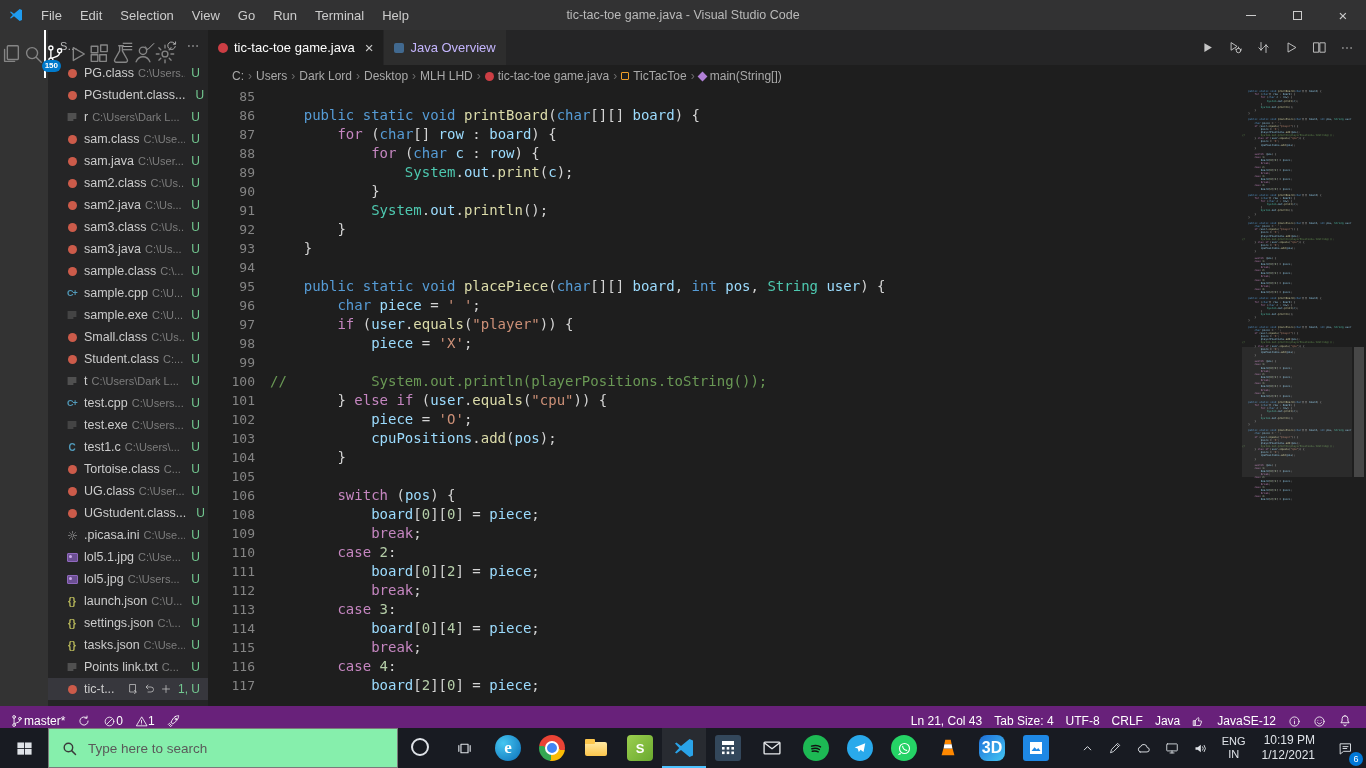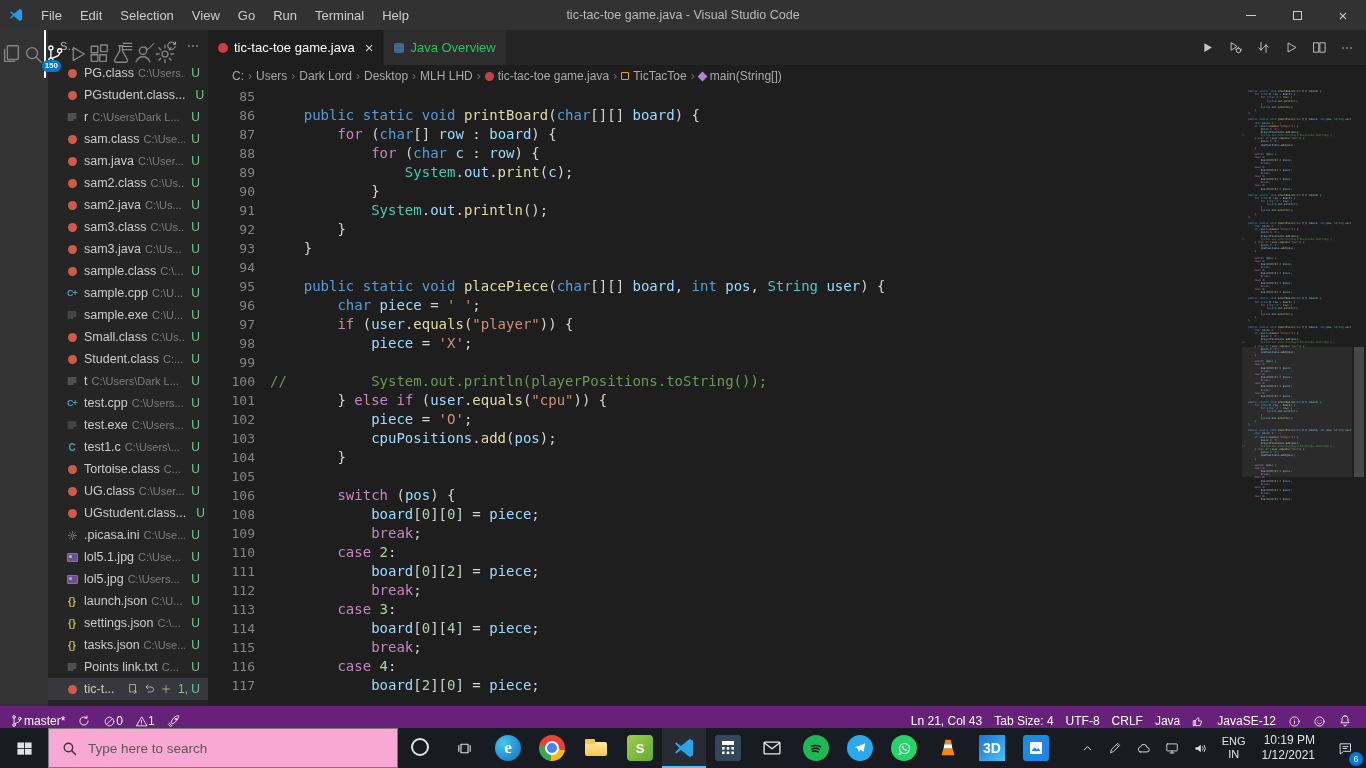--- a/index.html
+++ b/index.html
@@ -38,21 +38,21 @@
   .ficon{width:16px;flex:none;display:flex;align-items:center;justify-content:center;font-size:10px;}
   .fname{color:#cccccc;white-space:nowrap;flex:none;font-size:12.5px;}
   .fpath{color:#7d7d7d;font-size:11px;white-space:nowrap;overflow:hidden;flex:1;min-width:0;}
   .fstatus{color:#73c991;flex:none;font-size:12px;margin-left:2px;}
   .row-actions{display:flex;gap:4px;color:#c5c5c5;flex:none;margin-left:auto;align-items:center;}
   .row-act{display:flex;align-items:center;}
 
   
   .editorgroup{flex:1;display:flex;flex-direction:column;min-width:0;background:#1e1e1e;}
   .tabbar{height:35px;background:#252526;display:flex;align-items:stretch;flex:none;}
-  .tab{display:flex;align-items:center;gap:6px;padding:0 10px;font-size:13px;background:#2d2d2d;color:#22c55e;border-right:1px solid #252526;}
+  .tab{display:flex;align-items:center;gap:6px;padding:0 10px;font-size:13px;background:#2d2d2d;color:#c4b5fd;border-right:1px solid #252526;}
   .tab.active{background:#1e1e1e;color:#ffffff;}
   .tab-ic{display:flex;align-items:center;}
   .tab-close{font-size:15px;margin-left:4px;color:#cccccc;}
   .tab-actions{margin-left:auto;display:flex;align-items:center;gap:2px;padding-right:6px;color:#c5c5c5;}
   .tab-action{width:26px;height:26px;display:flex;align-items:center;justify-content:center;border-radius:3px;}
   .breadcrumbs{height:22px;display:flex;align-items:center;padding-left:24px;font-size:12px;color:#a9a9a9;gap:4px;flex:none;}
   .crumb{display:flex;align-items:center;gap:4px;}
   .crumb-sep{color:#6a6a6a;font-size:12px;}
   .crumb-ic{display:flex;align-items:center;}
 
@@ -74,21 +74,21 @@
   
   .statusbar{height:22px;background:#68217a;display:flex;align-items:stretch;color:#ffffff;font-size:12px;flex:none;padding-left:4px;}
   .sb-left,.sb-right{display:flex;align-items:stretch;}
   .sb-right{margin-left:auto;padding-right:8px;}
   .sb-item{display:flex;align-items:flex-end;padding:0 6px;}
   .sb-ic{display:flex;align-items:center;}
 
   
   .taskbar{height:40px;background:#181b22;display:flex;align-items:stretch;flex:none;}
   .tb-start{width:48px;display:flex;align-items:center;justify-content:center;}
-  .tb-search{width:350px;background:#f9a8d4;display:flex;align-items:center;gap:10px;padding:0 12px;color:#5a5a5a;font-size:13.5px;border:1px solid #7a7a7a;}
+  .tb-search{width:350px;background:#86efac;display:flex;align-items:center;gap:10px;padding:0 12px;color:#5a5a5a;font-size:13.5px;border:1px solid #7a7a7a;}
   .tb-btn{width:44px;display:flex;align-items:center;justify-content:center;position:relative;color:#dfe3e8;}
   .tb-btn.running{background:rgba(255,255,255,.07);box-shadow:inset 0 -2px 0 #4cc2ff;}
   .appglyph{width:26px;height:26px;display:flex;align-items:center;justify-content:center;color:#fff;font-weight:bold;font-size:13px;}
   .circle{border-radius:50%;}
   .tray{margin-left:auto;display:flex;align-items:stretch;color:#dfe3e8;}
   .tray-item{padding:0 7px;display:flex;align-items:center;justify-content:center;}
   .tray-lang{flex-direction:column;font-size:11px;line-height:13px;}
   .tray-clock{flex-direction:column;align-items:flex-end;font-size:12px;line-height:15px;padding:8px 9px;}
   .tray-notif{position:relative;width:42px;}
   .notif-badge{position:absolute;right:3px;bottom:2px;background:#0078d7;color:#fff;font-size:9px;min-width:14px;height:14px;border-radius:7px;display:flex;align-items:center;justify-content:center;}
@@ -1115,21 +1115,21 @@
             <svg width="22" height="22" viewBox="0 0 24 24">
               <path d="M9 3h6l1 5H8z" fill="#ff8800"></path>
               <path d="M7 12.5h10L19 20H5z" fill="#ff8800"></path>
               <path d="M8 8h8l.8 4.5H7.2z" fill="#fff"></path>
             </svg>
           </span>
         </span>
       </div>
       <div class="tb-btn">
         <span>
-          <span class="appglyph" style="background:linear-gradient(135deg,#1e6fd9,#43c6f3);border-radius:0;font-size:14px">3D</span>
+          <span class="appglyph" style="background:linear-gradient(135deg,#1e6fd9,#43c6f3);border-radius:8px;font-size:16px">3D</span>
         </span>
       </div>
       <div class="tb-btn">
         <span>
           <span class="appglyph" style="background:#1e88e5;border-radius:3px">
             <svg width="18" height="18" viewBox="0 0 24 24">
               <rect x="4" y="4" width="16" height="16" fill="#fff"></rect>
               <path d="M6 16l4-5 3 3 2-2 3 4z" fill="#1e88e5"></path>
             </svg>
           </span>

